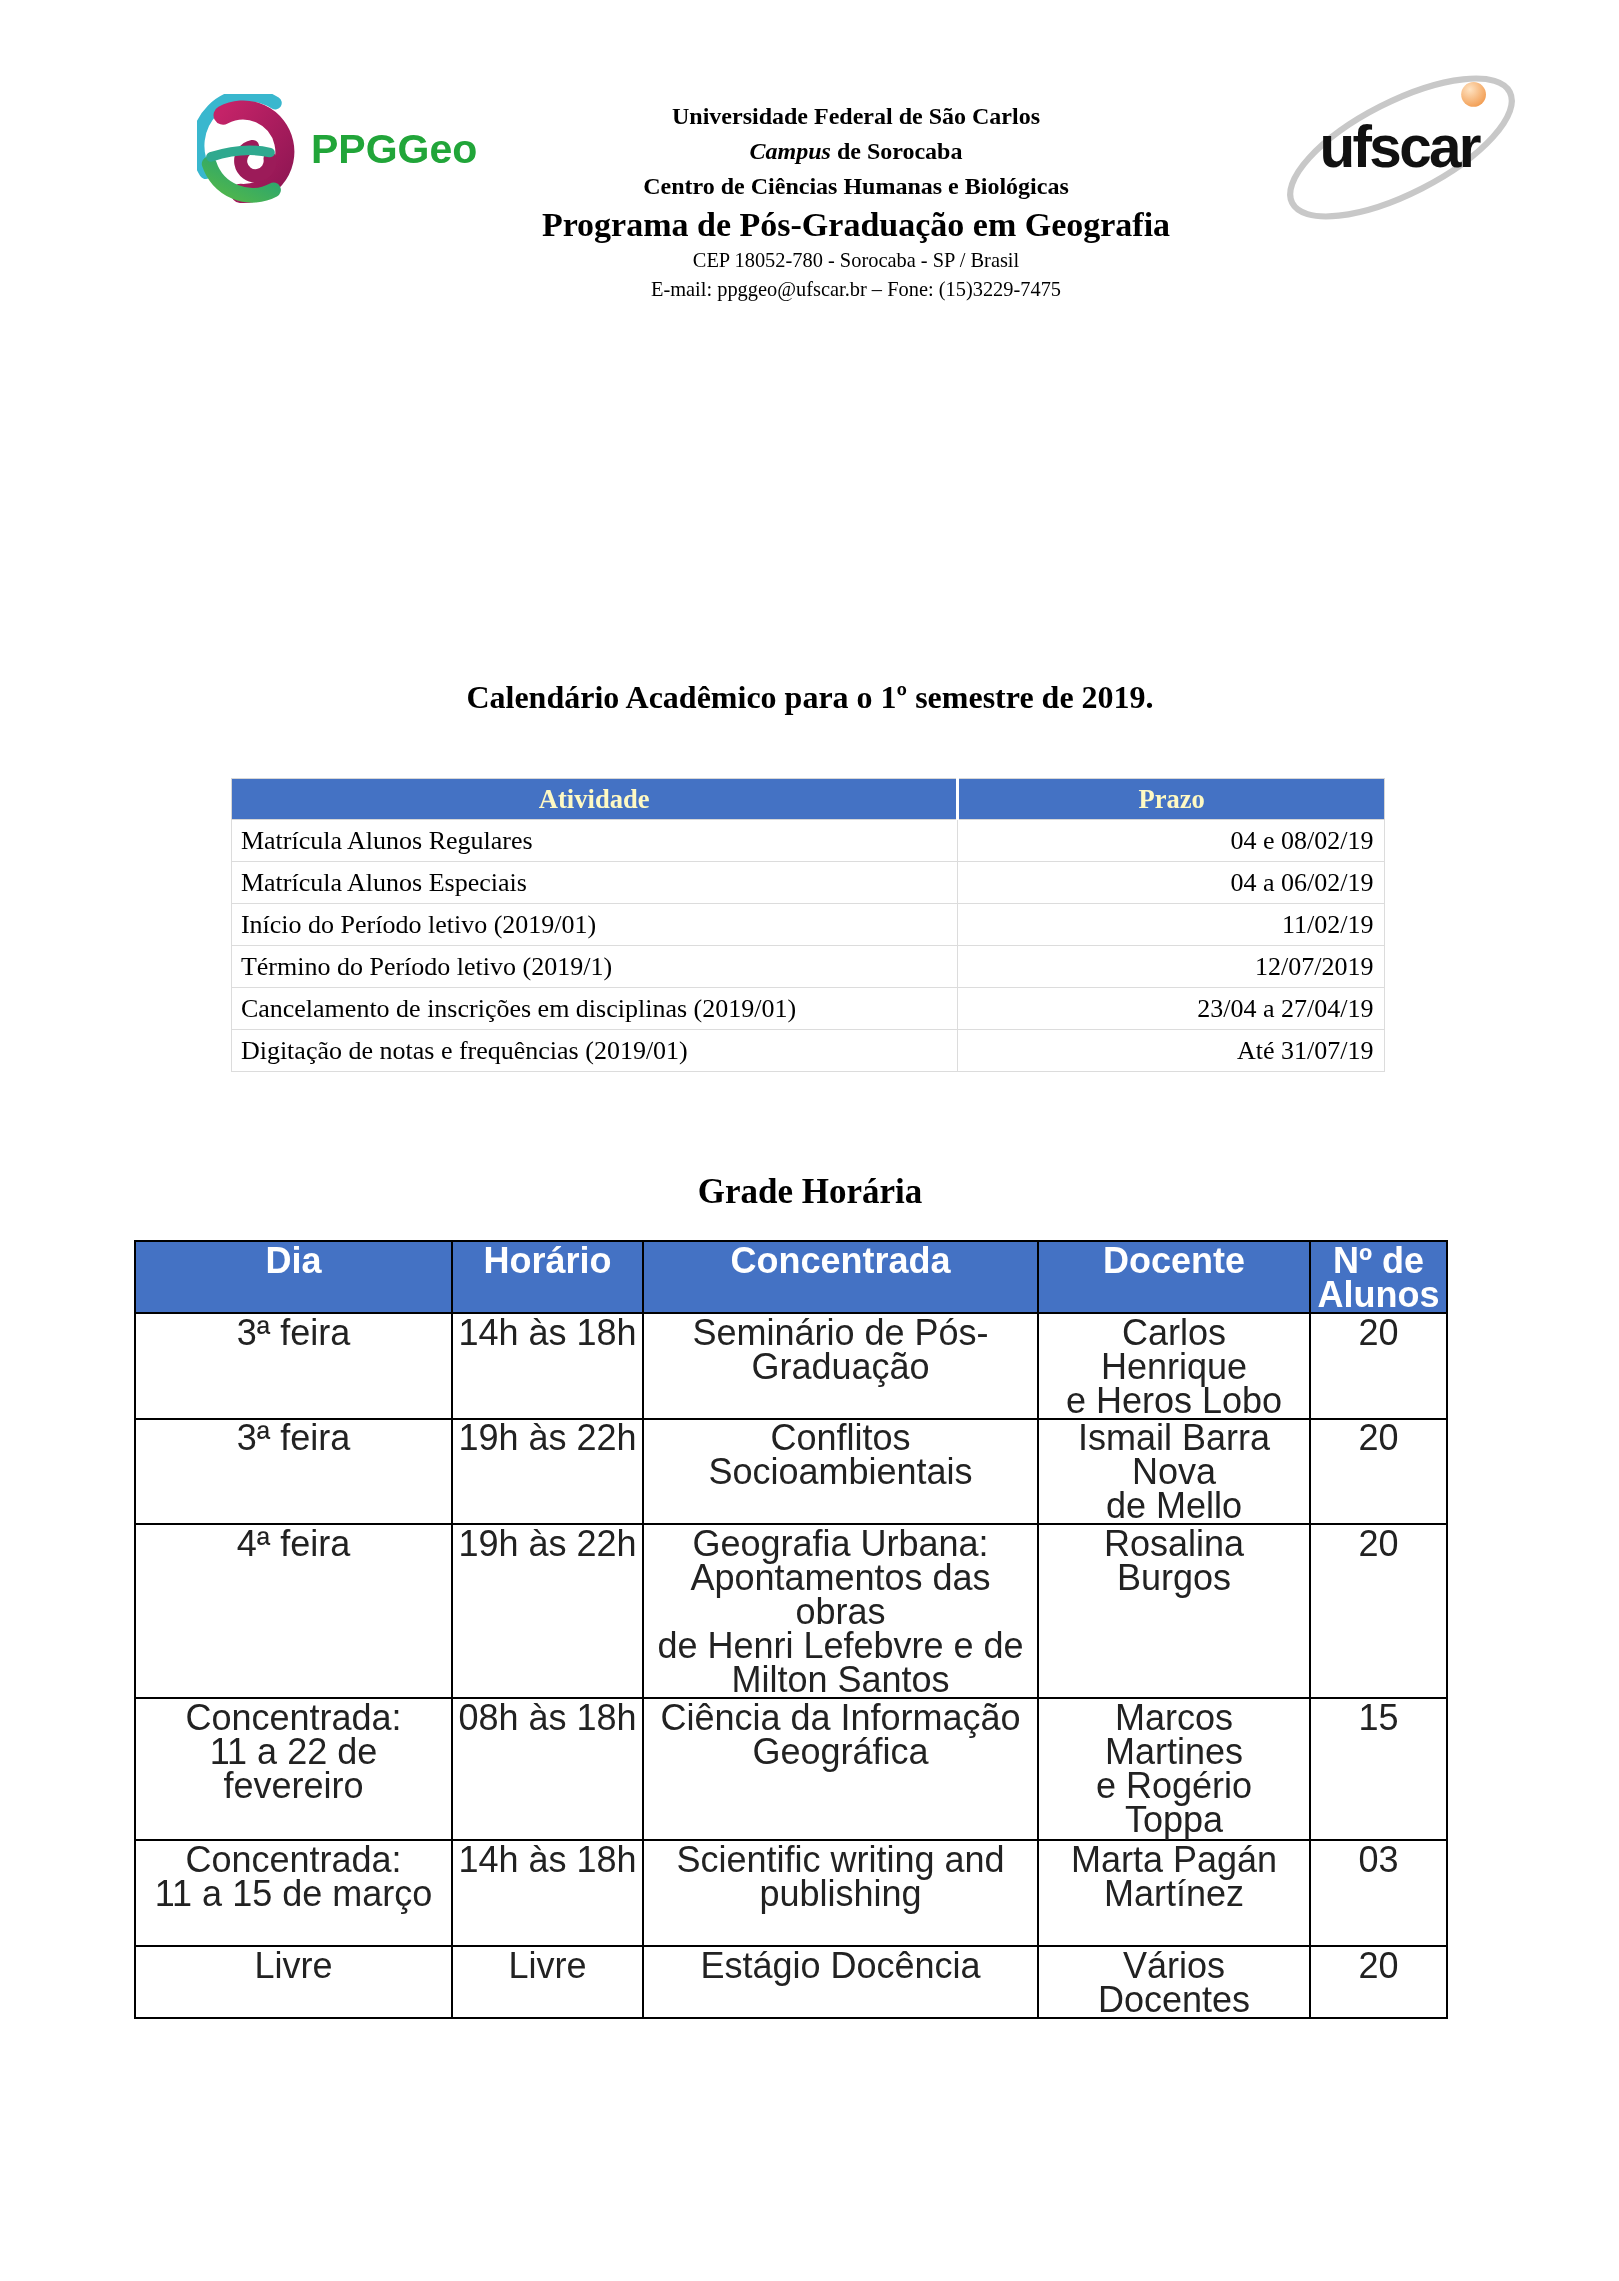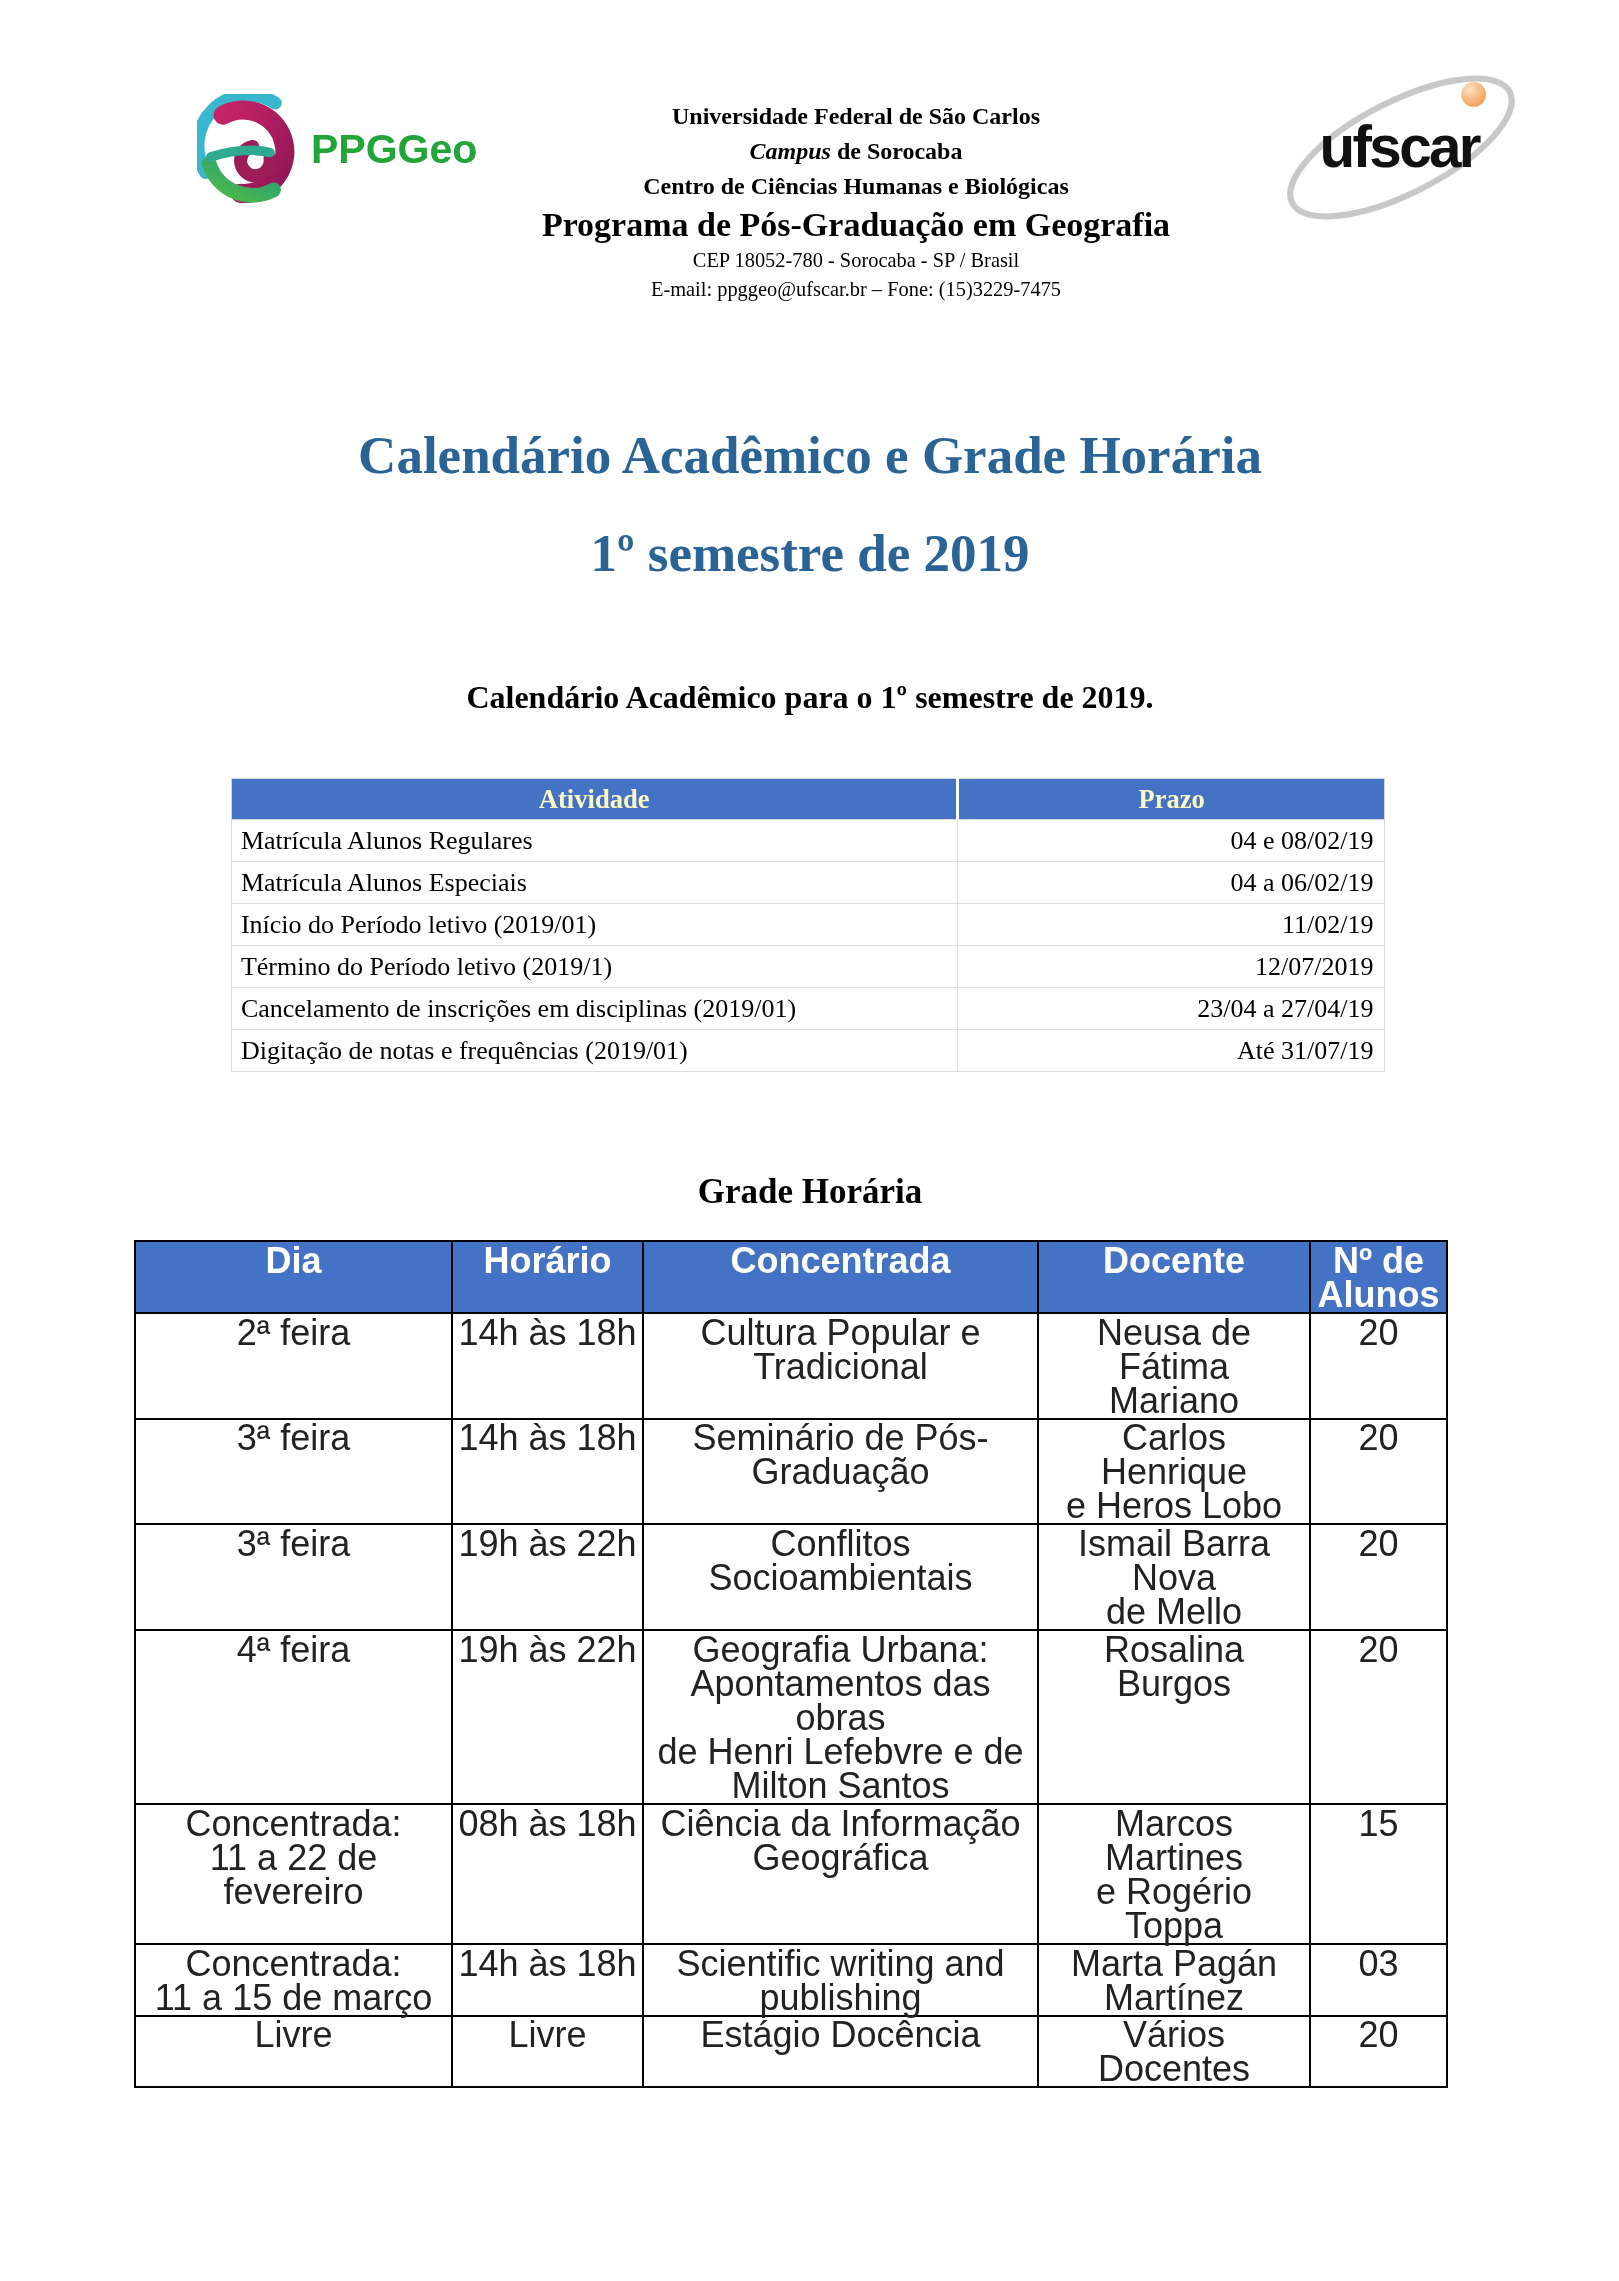--- a/index.html
+++ b/index.html
@@ -93,24 +93,20 @@
       <radialGradient id="ball" cx="0.35" cy="0.3" r="0.9">
         <stop offset="0" stop-color="#FFE3C2"></stop>
           <stop offset="1" stop-color="#EF8F3C"></stop>
       </radialGradient>
     </defs>
     <ellipse cx="150" cy="100" rx="138" ry="52" fill="none" stroke="#C8C8C8" stroke-width="7" transform="rotate(-27 150 100)"></ellipse>
     <text x="148" y="122" text-anchor="middle" font-family="Liberation Sans, DejaVu Sans, sans-serif" font-weight="bold" font-size="66" letter-spacing="-3" fill="#111">ufscar</text>
     <circle cx="232" cy="40" r="14" fill="url(#ball)"></circle>
   </svg>
 
-  <div class="doc-title">
-    <div class="line1">Calendário Acadêmico e Grade Horária</div>
-    <div class="line2">1º semestre de 2019</div>
-  </div>
 
   <div class="sub-heading">Calendário Acadêmico para o 1º semestre de 2019.</div>
 
   <table class="cal-table">
     <colgroup>
         <col style="width:727px">
         <col style="width:427px">
       </colgroup>
     <thead>
       <tr>
@@ -160,29 +156,20 @@
       <tr>
         <th>Dia</th>
         <th>Horário</th>
         <th>Concentrada</th>
         <th>Docente</th>
         <th>Nº de Alunos</th>
       </tr>
     </thead>
     <tbody>
       <tr>
-        <td>2ª feira</td>
-        <td>14h às 18h</td>
-        <td>Cultura Popular e
-Tradicional</td>
-        <td>Neusa de Fátima
-Mariano</td>
-        <td>20</td>
-      </tr>
-      <tr>
         <td>3ª feira</td>
         <td>14h às 18h</td>
         <td>Seminário de Pós-
 Graduação</td>
         <td>Carlos Henrique
 e Heros Lobo</td>
         <td>20</td>
       </tr>
       <tr>
         <td>3ª feira</td>

